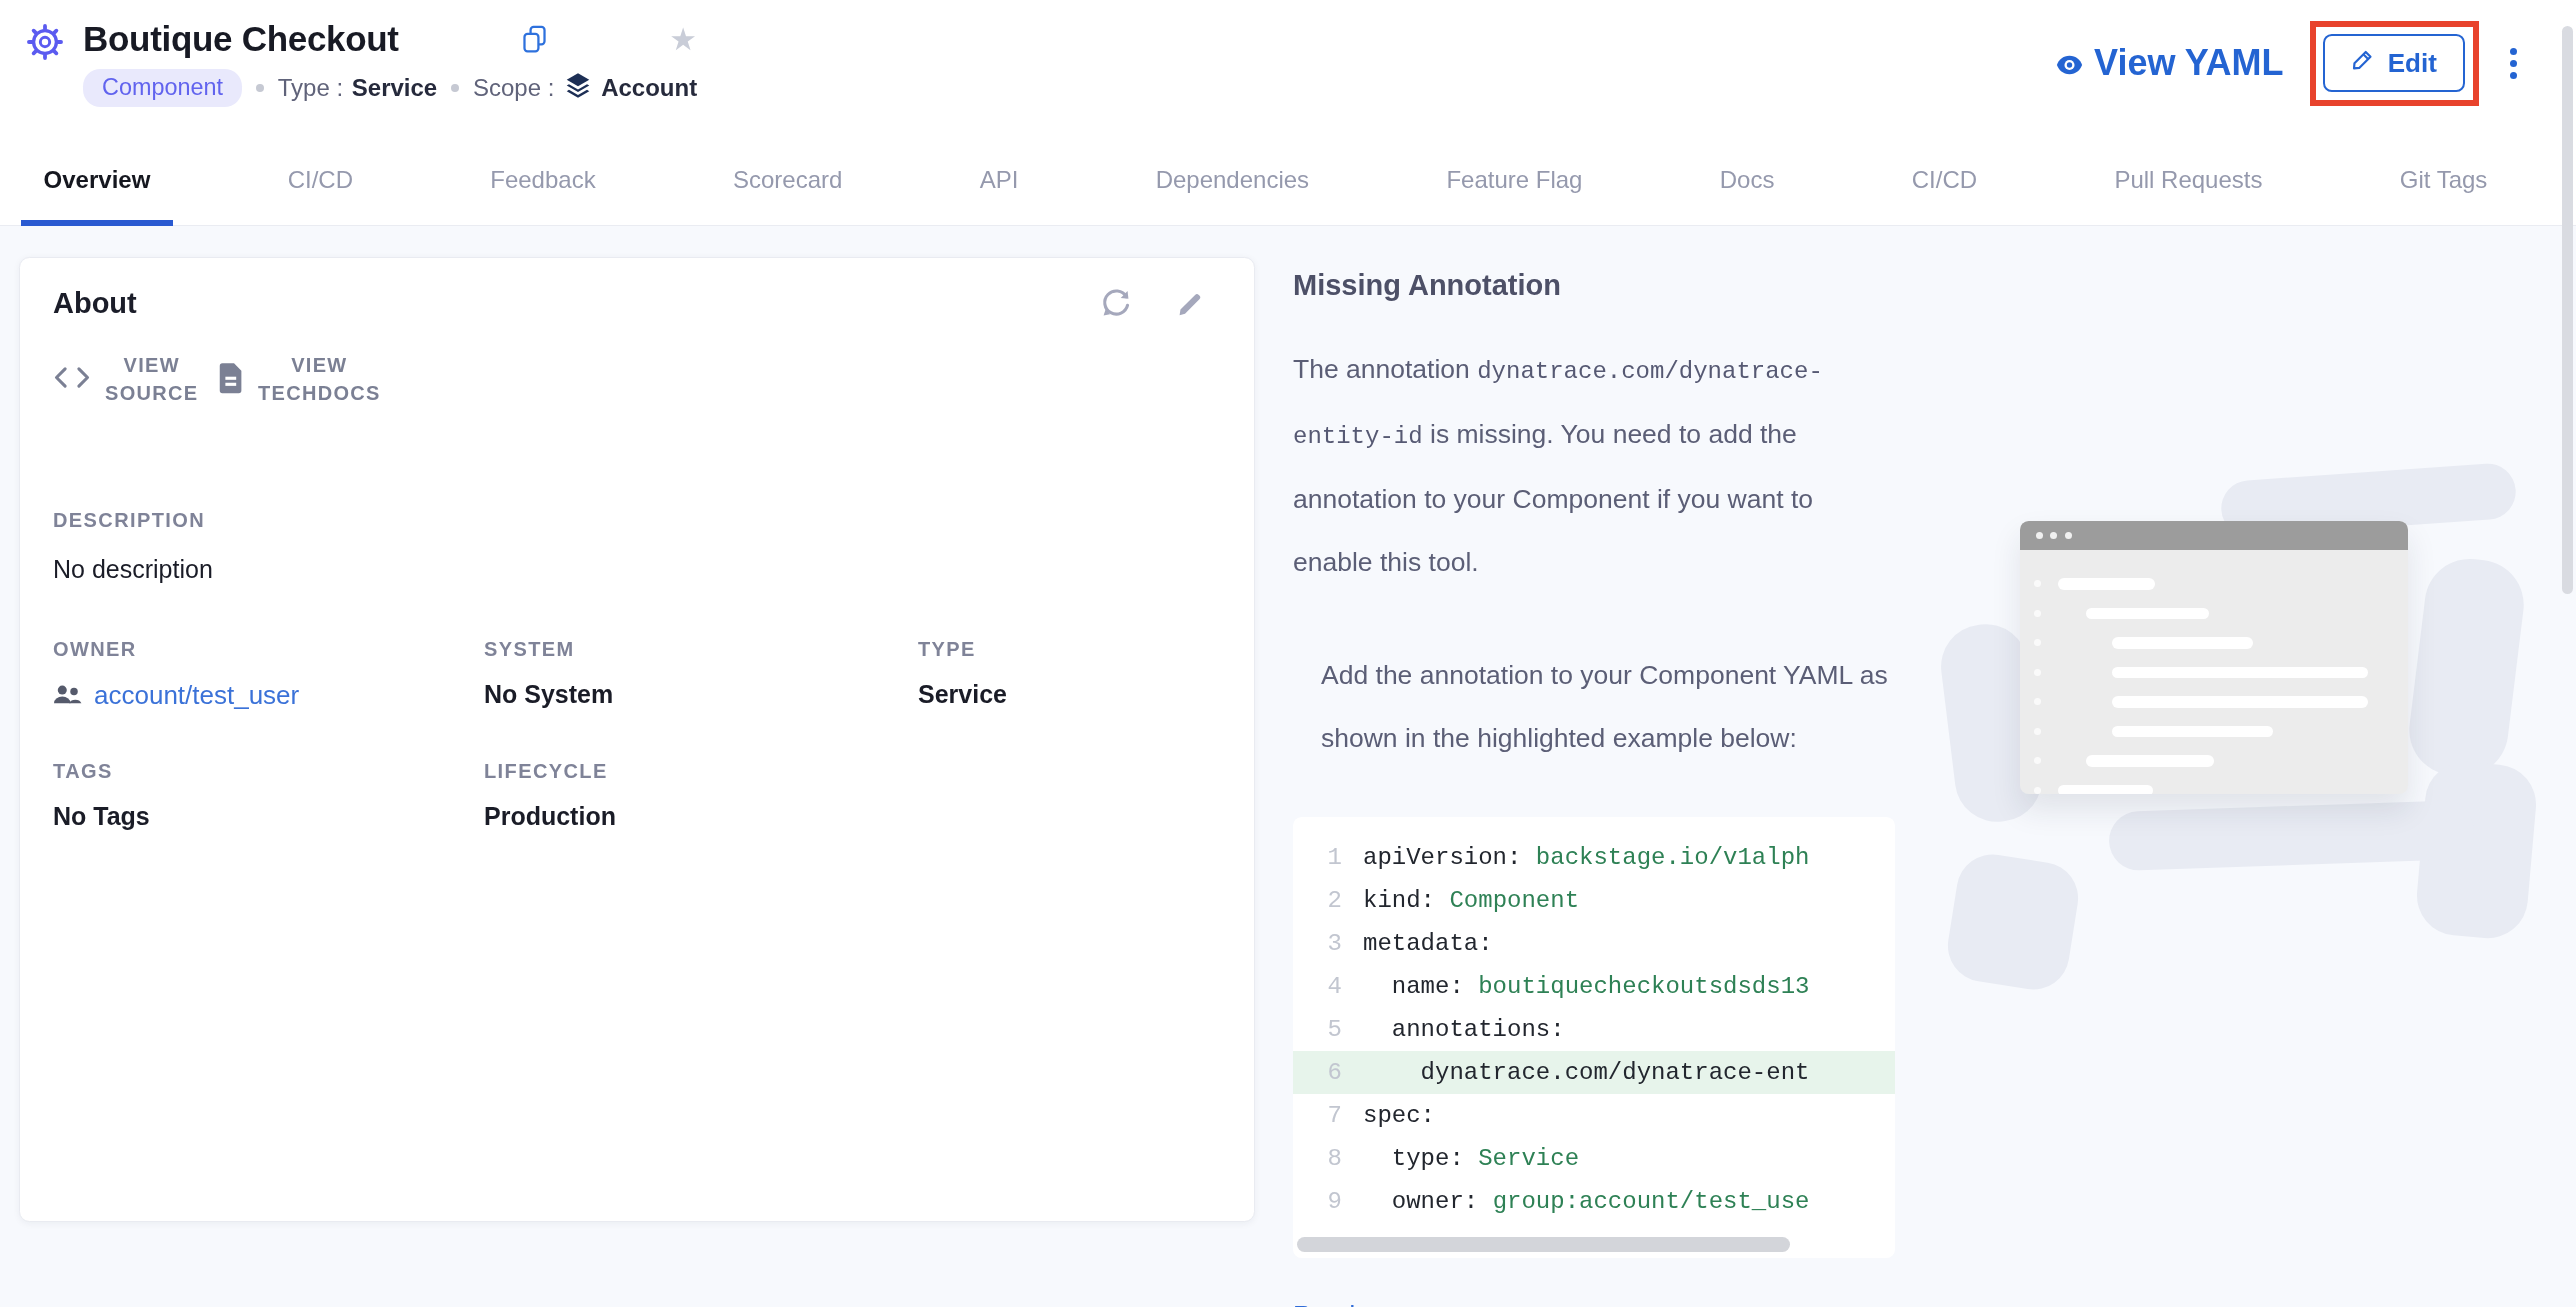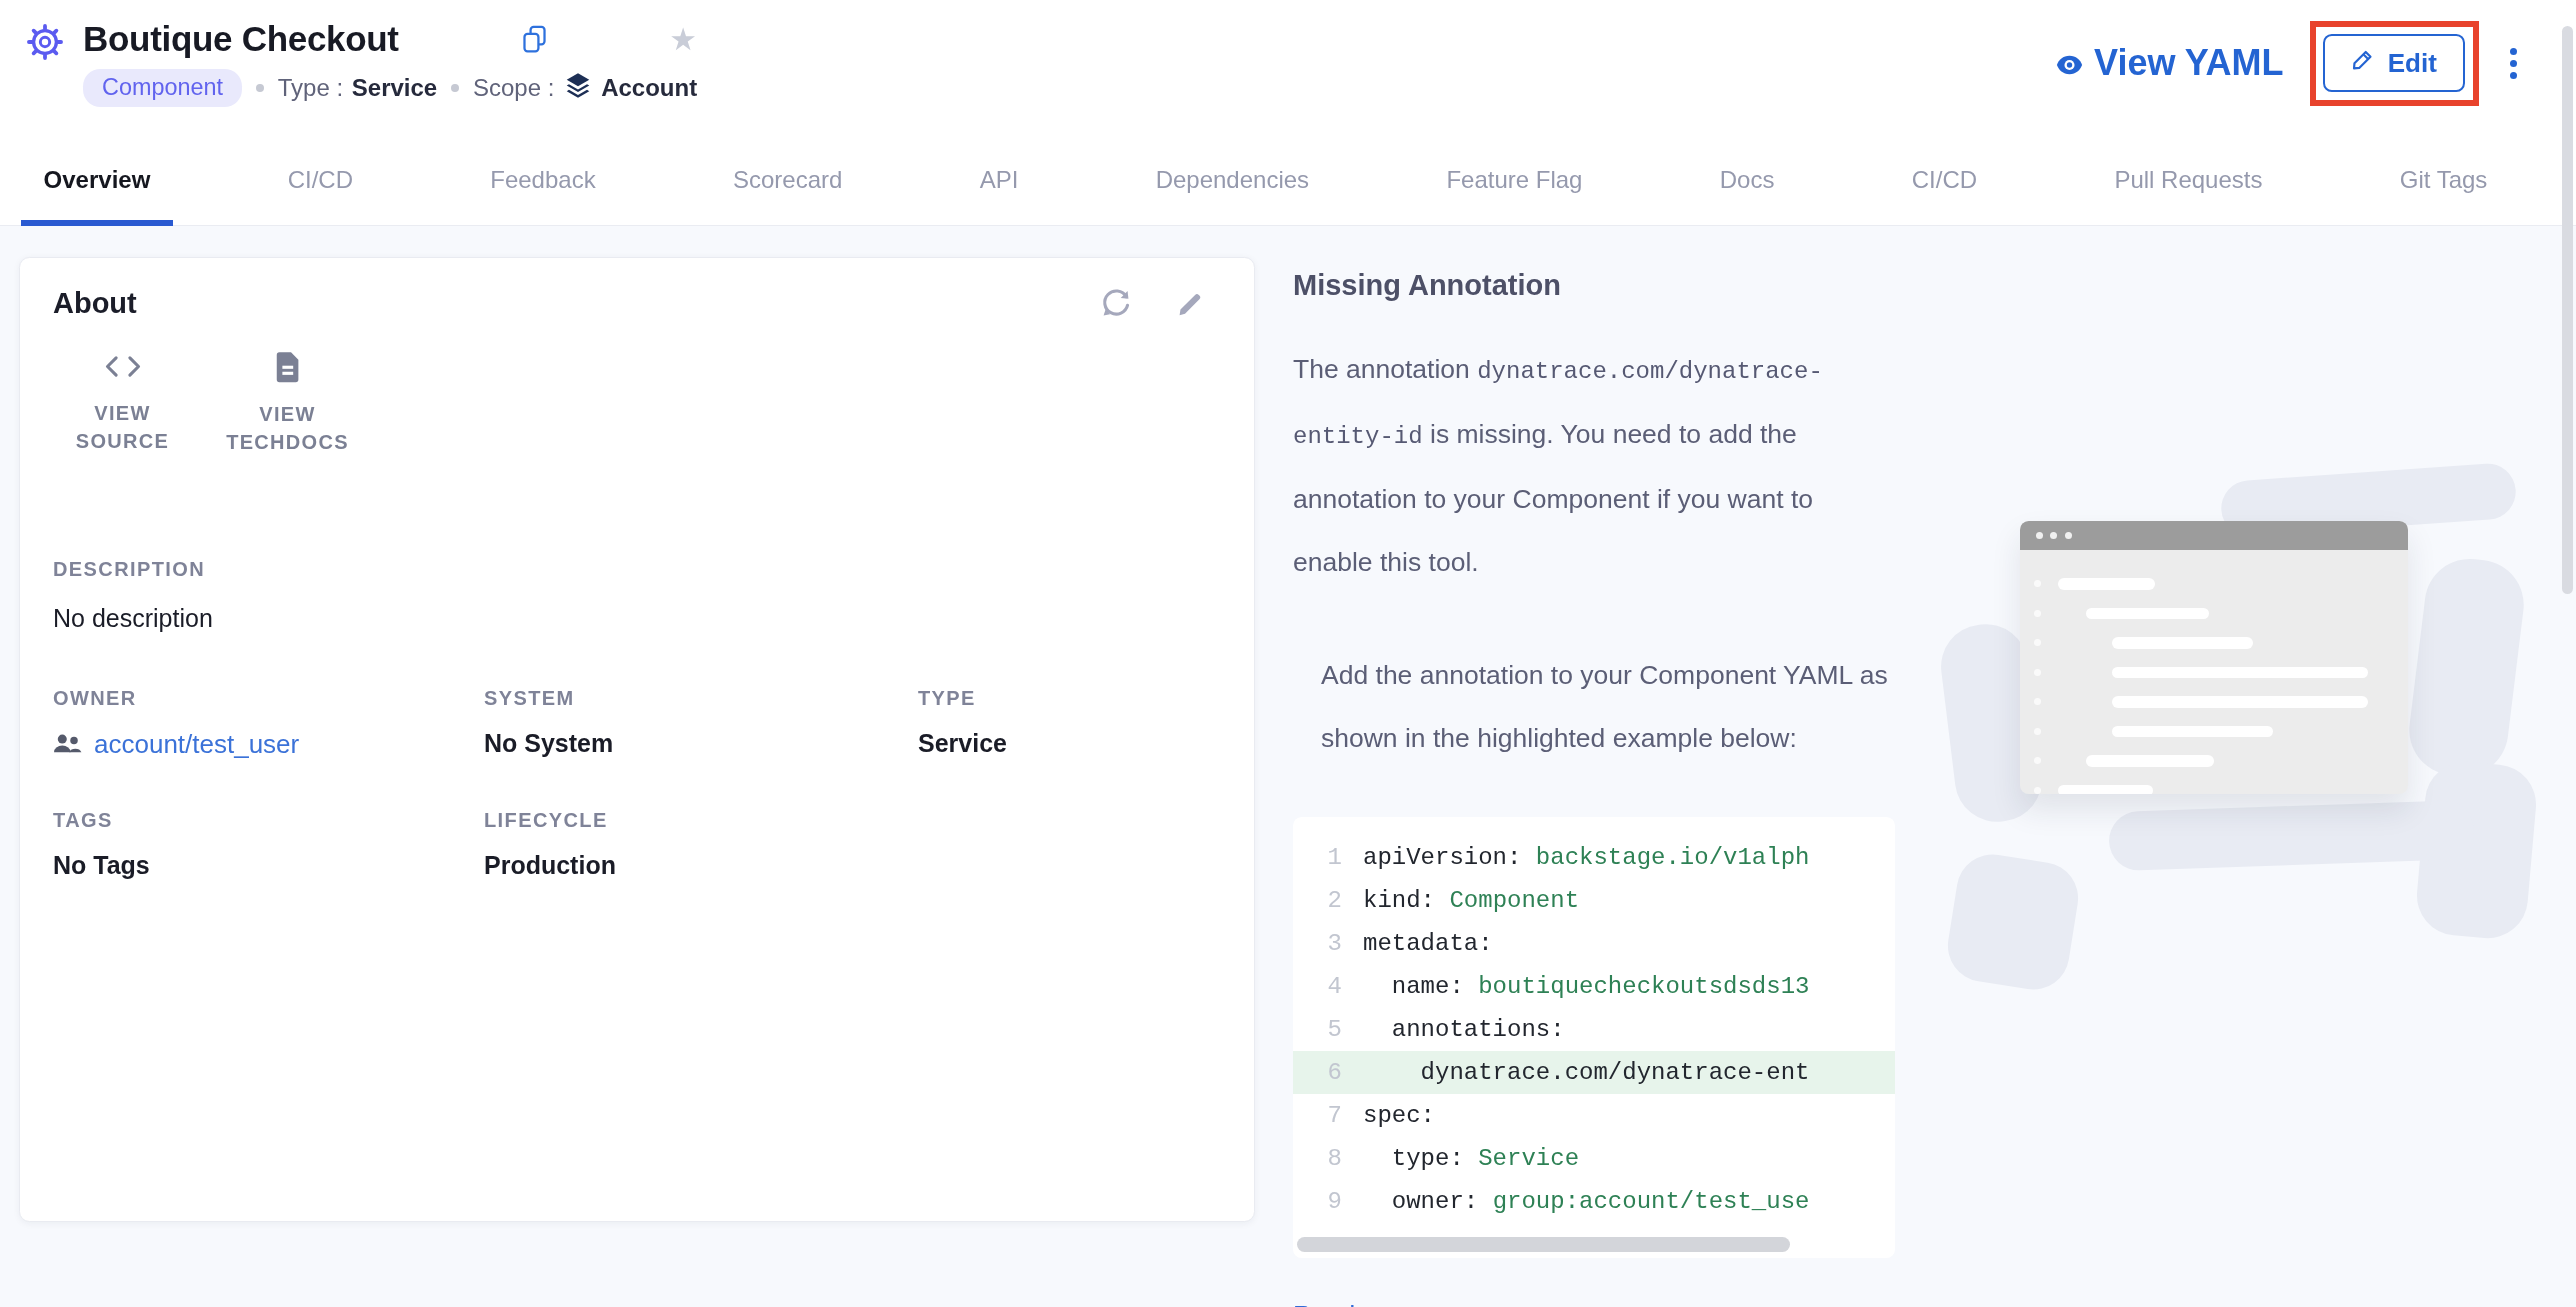--- a/index.html
+++ b/index.html
@@ -37,21 +37,21 @@
 
   
   .content { position:relative; height:1052px; }
 
   .card { position:absolute; left:19px; top:31px; width:1236px; height:965px; background:#fff; border:0.9px solid #e9ebf1; border-radius:10.4px; box-shadow:0 1.7px 7px rgba(25,30,60,.05); padding:29.5px 49px 29.5px 33px; }
   .card-head { display:flex; justify-content:space-between; align-items:center; }
   .card-title { font-size:29px; font-weight:700; color:#1b1d29; }
   .card-actions { display:flex; gap:40px; align-items:center; }
   .icon-btn { cursor:pointer; display:inline-flex; }
   .doc-links { display:flex; gap:26px; margin-top:31px; }
-  .doc-link { display:flex; flex-direction:column; align-items:center; gap:14px; width:139px; cursor:pointer; }
+  .doc-link { display:flex; flex-direction:row; align-items:center; gap:14px; width:139px; cursor:pointer; }
   .doc-link-label { font-size:20px; font-weight:700; color:#7b8094; letter-spacing:1.3px; text-align:center; line-height:28px; }
   .sec-label { font-size:20px; font-weight:700; color:#7f8398; letter-spacing:1.4px; }
   .field-desc { margin-top:102px; }
   .field-value { margin-top:22.6px; font-size:25px; color:#1a1c27; }
   .vbold { font-weight:700; }
   .grid { display:grid; grid-template-columns:431px 434px 1fr; margin-top:54px; }
   .grid .cell { }
   .grid .row2 { margin-top:49px; }
   .owner-link { display:flex; align-items:center; gap:12px; margin-top:19px; font-size:26px; color:#3b72d8; cursor:pointer; }
   .cell .field-value { margin-top:19px; }

